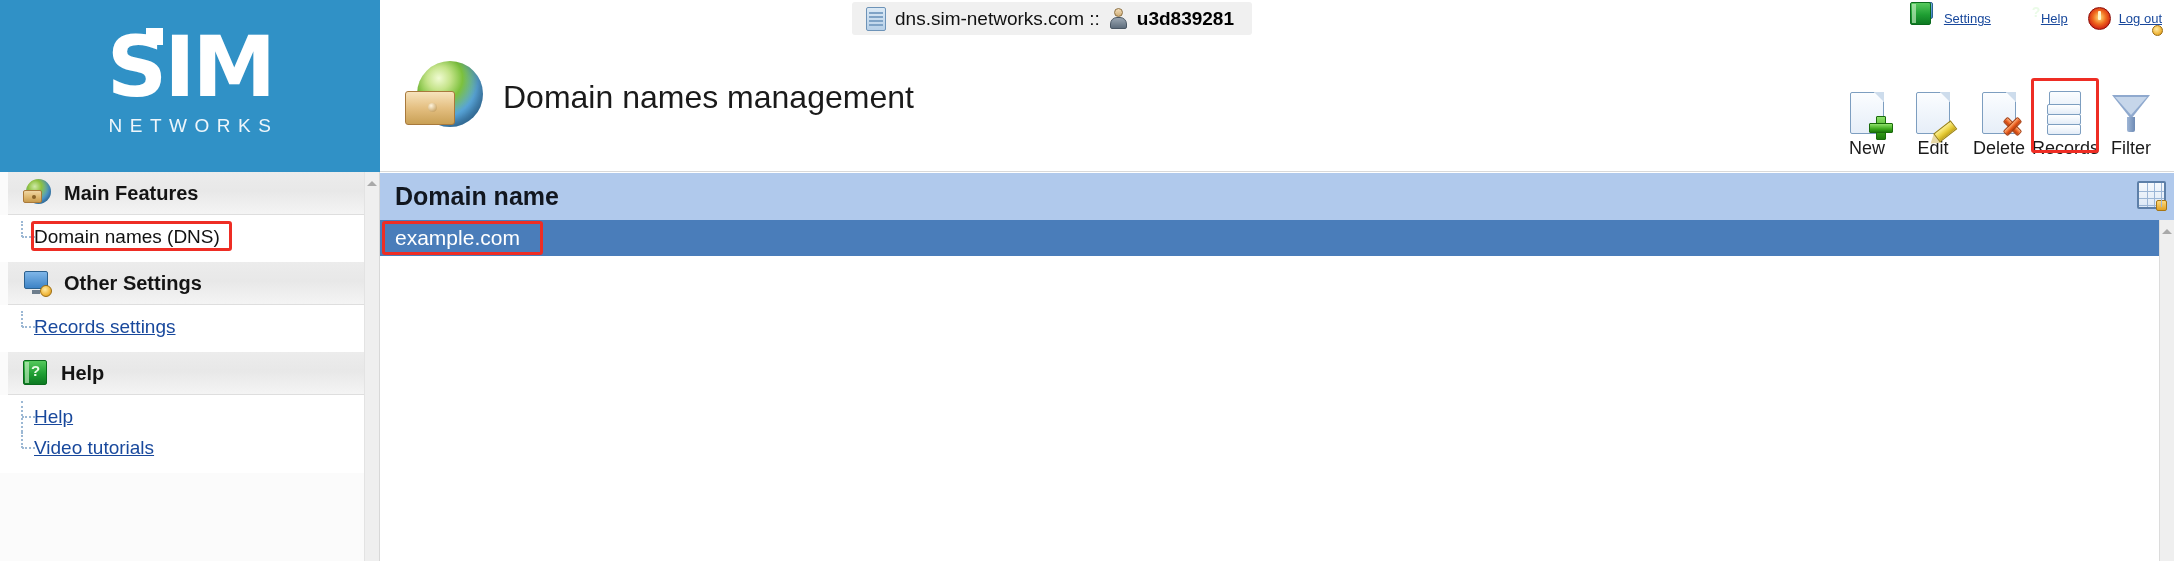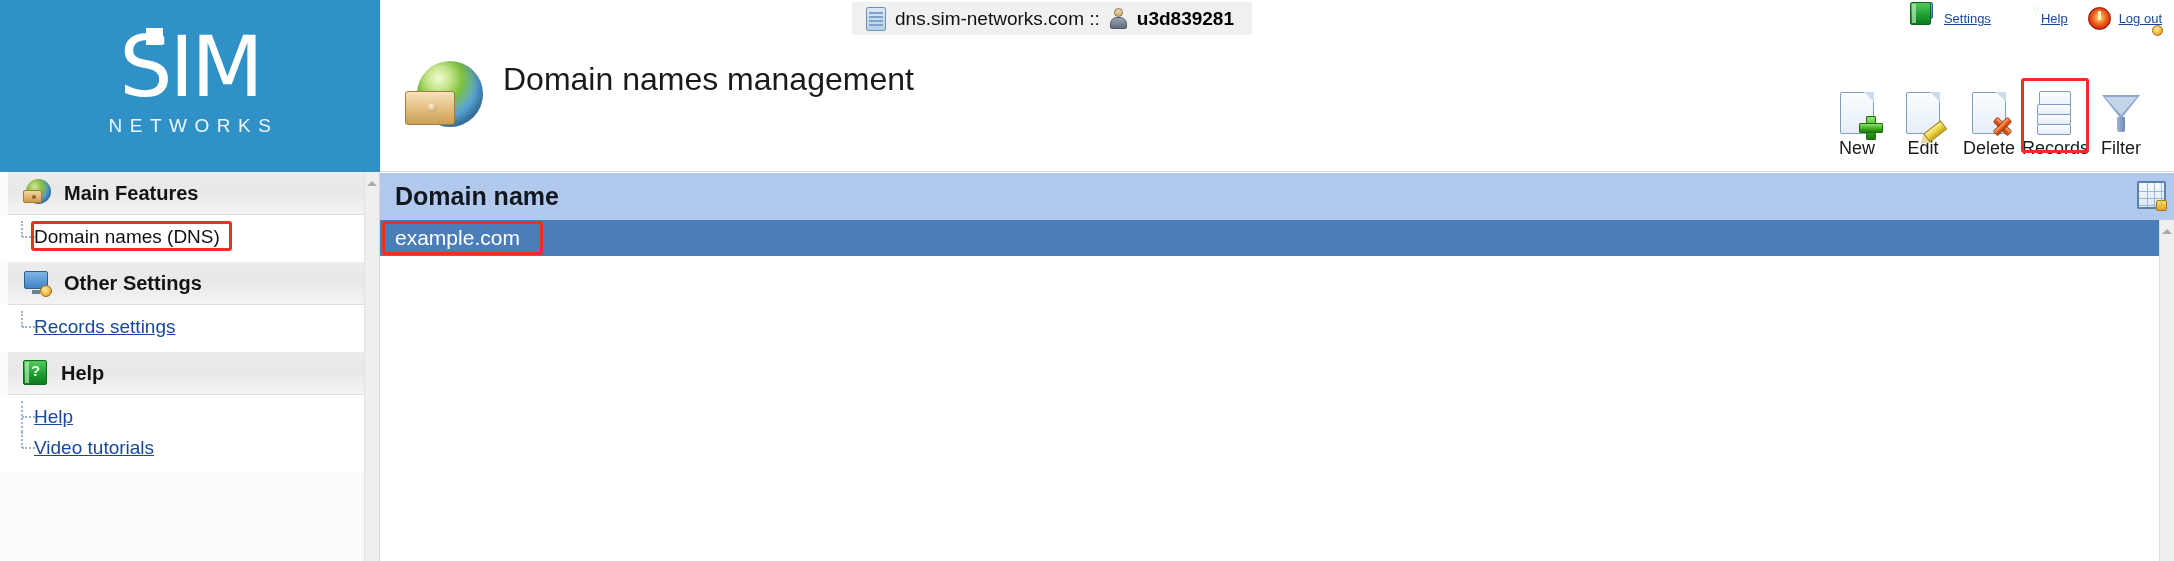--- a/index.html
+++ b/index.html
@@ -30,21 +30,21 @@
     background: #3091c6;
     overflow: hidden;
   }
   #logo-wrap {
     position: absolute;
     left: 0; right: 0; top: 26px;
     text-align: center;
   }
   .logo-sim {
     font-family: "DejaVu Sans", sans-serif;
-    font-weight: normal;
+    font-weight: bold;
     font-size: 84px;
     letter-spacing: -3px;
     color: #ffffff;
     line-height: 82px;
     display: block;
     position: relative;
   }
   .logo-dot {
     position: absolute;
     width: 17px; height: 17px;
@@ -283,21 +283,21 @@
     position: absolute;
     left: 380px; top: 37px;
     width: 1794px; height: 135px;
     background: #ffffff;
     border-bottom: 1px solid #d9d9d9;
   }
   #page-title-wrap {
     position: absolute;
     left: 25px; top: 24px;
     display: flex;
-    align-items: flex-start;
+    align-items: center;
   }
   .ico-globe-big { width: 72px; height: 72px; position: relative; }
   .ico-globe-big .globe {
     position:absolute; left:12px; top:0; width:66px; height:66px; border-radius:50%;
     background: radial-gradient(circle at 33% 26%, #f0fbd2 0%, #c5e48a 18%, #7cc13d 36%, #5aa8dc 60%, #2c72ae 100%);
     box-shadow: inset -4px -5px 10px rgba(0,0,0,.28);
   }
   .ico-globe-big .drawer {
     position:absolute; left:0; top:30px; width:50px; height:34px; border-radius:3px;
     background: linear-gradient(to bottom,#f7e3bc 0%, #e4bf81 50%, #c9a055 100%);
@@ -312,21 +312,21 @@
     font-size: 32px;
     color: #1a1a1a;
     margin-left: 26px;
     font-family: "Liberation Sans", sans-serif;
     white-space: nowrap;
   }
 
   
   #toolbar {
     position: absolute;
-    right: 20px; top: 48px;
+    right: 10px; top: 48px;
     display: flex;
     align-items: flex-start;
     gap: 0px;
   }
   .tb-btn {
     width: 66px;
     padding-top: 4px;
     text-align: center;
     cursor: pointer;
     position: relative;

